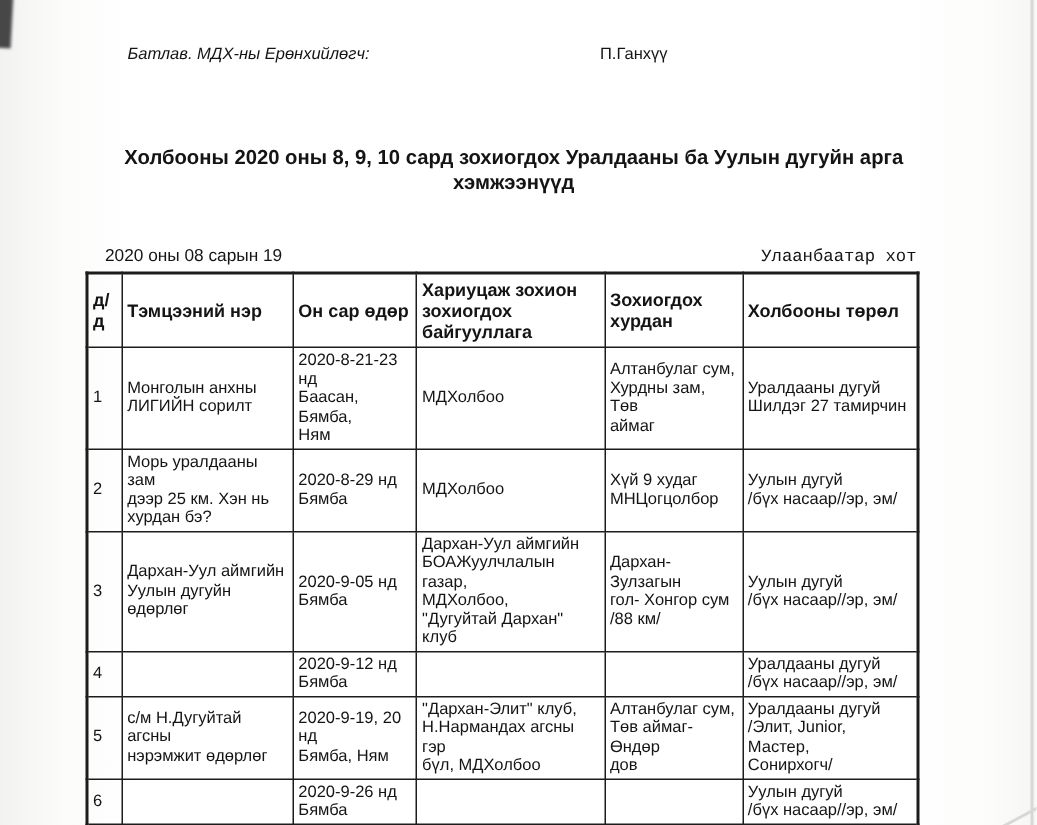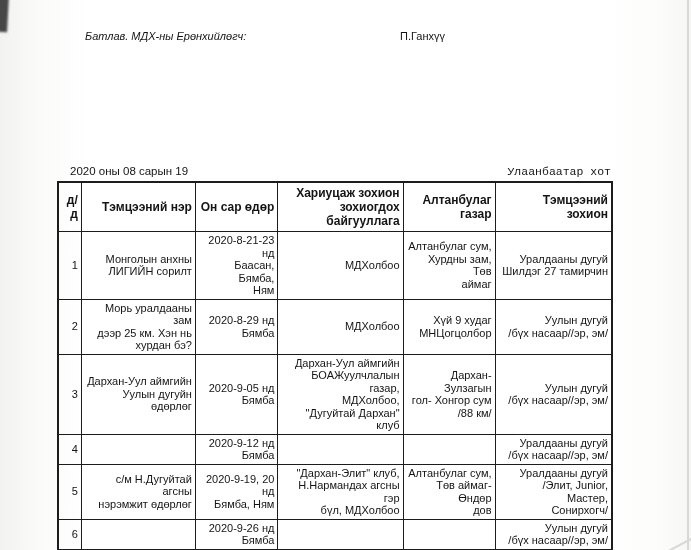--- a/index.html
+++ b/index.html
@@ -39,21 +39,21 @@
   .meta-date{position:absolute;left:13px;top:0;}
   .meta-city{position:absolute;right:2px;top:0;font-family:Liberation Mono, monospace;}
   table.schedule{
     position:absolute;left:57px;top:181px;width:556px;
     border-collapse:collapse;table-layout:fixed;
     font-size:11px;line-height:12.5px;
   }
   table.schedule th,table.schedule td{
     border:1px solid #1c1c1c;
     padding:2px 3px;
-    text-align:right;vertical-align:middle;
+    text-align:left;vertical-align:middle;
     white-space:pre-line;
     overflow:hidden;
   }
   table.schedule{border:2px solid #1c1c1c;}
   table.schedule th{font-weight:bold;font-size:12px;line-height:14px;height:44px;}
   table.schedule td.num{font-size:11px;}
   col.c1{width:4.2%;} col.c2{width:20.6%;} col.c3{width:14.9%;}
   col.c4{width:22.6%;} col.c5{width:16.6%;} col.c6{width:21.1%;}
 </style>
 </head>
@@ -62,20 +62,21 @@
 <div class="page">
   <div class="corner-mark"></div>
   <div class="edge-line"></div>
   <div class="diag-line"></div>
 
   <div class="approval-row">
     <span class="approval-label">Батлав. МДХ-ны Ерөнхийлөгч:</span>
     <span class="approver-name">П.Ганхүү</span>
   </div>
 
+  <div class="doc-title">Холбооны 2020 оны 8, 9, 10 сард зохиогдох Уралдааны ба Уулын дугуйн арга хэмжээнүүд</div>
 
   <div class="meta-row">
     <span class="meta-date">2020 оны 08 сарын 19</span>
     <span class="meta-city">Улаанбаатар хот</span>
   </div>
 
   <table class="schedule">
     <colgroup>
       <col class="c1">
         <col class="c2">
@@ -83,22 +84,22 @@
         <col class="c4">
         <col class="c5">
         <col class="c6">
     </colgroup>
     <thead>
       <tr>
         <th>д/д</th>
         <th>Тэмцээний нэр</th>
         <th>Он сар өдөр</th>
         <th>Хариуцаж зохион зохиогдох байгууллага</th>
-        <th>Алтанбулаг газар</th>
-        <th>Тэмцээний зохион</th>
+        <th>Зохиогдох хурдан</th>
+        <th>Холбооны төрөл</th>
       </tr>
     </thead>
     <tbody>
         <tr>
           <td class="num">1</td>
           <td>Монголын анхны
 ЛИГИЙН сорилт</td>
           <td>2020-8-21-23 нд
 Баасан, Бямба,
 Ням</td>

